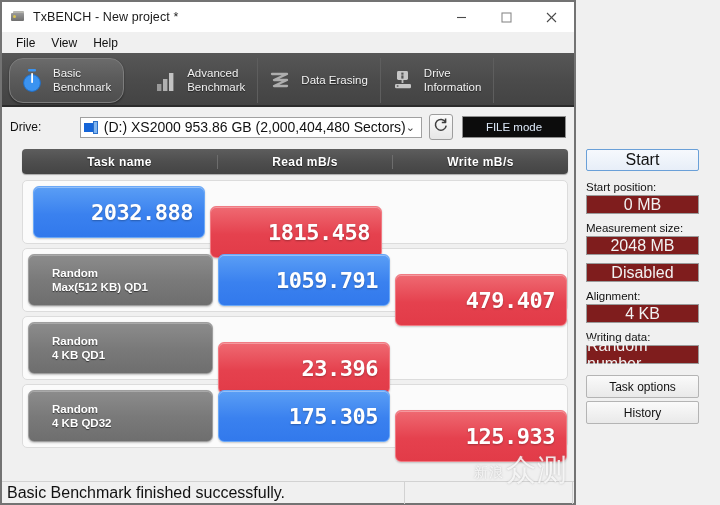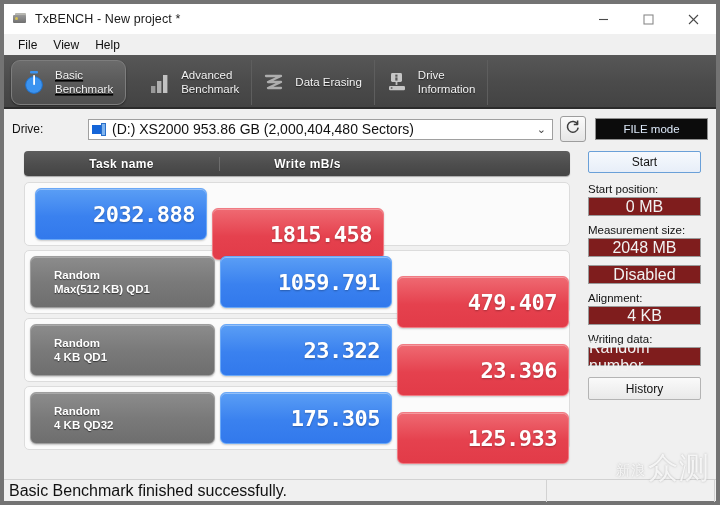--- a/index.html
+++ b/index.html
@@ -4,23 +4,23 @@
 <style>
   * { box-sizing: border-box; margin: 0; padding: 0; }
   html, body {
     width: 720px; height: 505px;
     font-family: "Liberation Sans", sans-serif;
     background: #f0f0f0;
     overflow: hidden;
   }
   #app {
     position: relative;
-    width: 720px; height: 505px;
+    width: 576px; height: 505px;
     background: #f0f0f0;
-    border: 4px solid #737373;
+    border: 2px solid #737373;
     display: flex; flex-direction: column;
   }
 
   
   .titlebar {
     height: 30px; background: #ffffff;
     display: flex; align-items: center;
     flex: 0 0 30px;
   }
   .title-icon {
@@ -70,24 +70,23 @@
     position: relative;
   }
   .tab {
     height: 45px; display: flex; align-items: center;
     padding: 0 12px 0 9px; position: relative;
     border-right: 1px solid #5e5e5e;
   }
   .tab.active {
     background: linear-gradient(#6b6b6b, #5b5b5b 45%, #4e4e4e);
     border: 1px solid #7d7d7d;
-    border-radius: 9px;
+    border-radius: 14px;
     box-shadow: 0 1px 2px rgba(0,0,0,.45);
-    margin-right: 12px;
-    text-decoration: underline;
+    margin-right: 20px;
   }
   .tab-icon {
     width: 26px; height: 30px; margin-right: 8px; flex: 0 0 26px;
     display: flex; align-items: center; justify-content: center;
   }
   .tab-label {
     font-size: 11.5px; color: #f2f2f2; line-height: 13.5px;
     text-shadow: 0 1px 1px rgba(0,0,0,.6);
     white-space: pre-line;
   }
@@ -192,21 +191,21 @@
     box-shadow: inset 0 1px 0 rgba(255,255,255,.32), 0 1px 2px rgba(0,0,0,.2);
     margin-top: 40px;
   }
 
   
   .start-btn {
     width: 113px; height: 22px; margin-bottom: 10px;
     background: linear-gradient(#f6f9fd, #e7eef8);
     border: 1px solid #6aa0d8; border-radius: 2px;
     display: flex; align-items: center; justify-content: center;
-    font-size: 12px; color: #111;
+    font-size: 16px; color: #111;
   }
   .fld-label {
     font-size: 11.5px; color: #111; margin-bottom: 2px;
   }
   .fld-value {
     width: 113px; height: 19px; background: #7f1d1d;
     border: 1px solid #9a9a9a; margin-bottom: 8px;
     display: flex; align-items: center; justify-content: center;
     font-size: 16px; color: #f2f2f2;
   }
@@ -356,20 +355,21 @@
     </div>
     <div class="filemode-btn">FILE mode</div>
   </div>
 
   <div class="body">
 
     <div class="leftpane">
 
       <div class="res-header">
         <div class="col c1">Task name</div>
+        <div class="col c2">Read mB/s</div>
         <div class="col c3">Write mB/s</div>
       </div>
 
       <div class="res-row">
         <div class="val-cell val-read">2032.888</div>
         <div class="val-cell val-write">1815.458</div>
       </div>
 
       <div class="res-row">
         <div class="task-cell">
@@ -378,21 +378,20 @@
         </div>
         <div class="val-cell val-read">1059.791</div>
         <div class="val-cell val-write">479.407</div>
       </div>
 
       <div class="res-row">
         <div class="task-cell">
           <span class="task-line">Random</span>
           <span class="task-line">4 KB QD1</span>
         </div>
-        <div class="val-cell val-read">23.322</div>
         <div class="val-cell val-write">23.396</div>
       </div>
 
       <div class="res-row">
         <div class="task-cell">
           <span class="task-line">Random</span>
           <span class="task-line">4 KB QD32</span>
         </div>
         <div class="val-cell val-read">175.305</div>
         <div class="val-cell val-write">125.933</div>
@@ -409,20 +408,21 @@
       <div class="fld-value">2048 MB</div>
 
       <div class="fld-value">Disabled</div>
 
       <div class="fld-label">Alignment:</div>
       <div class="fld-value">4 KB</div>
 
       <div class="fld-label">Writing data:</div>
       <div class="fld-value">Random number</div>
 
+      <div class="opt-btn">Task options</div>
       <div class="opt-btn">History</div>
     </div>
   </div>
 
   <div class="statusbar">
     <div class="status-text">Basic Benchmark finished successfully.</div>
     <div class="status-pane2"></div>
     <div class="status-pane3"></div>
   </div>
 

